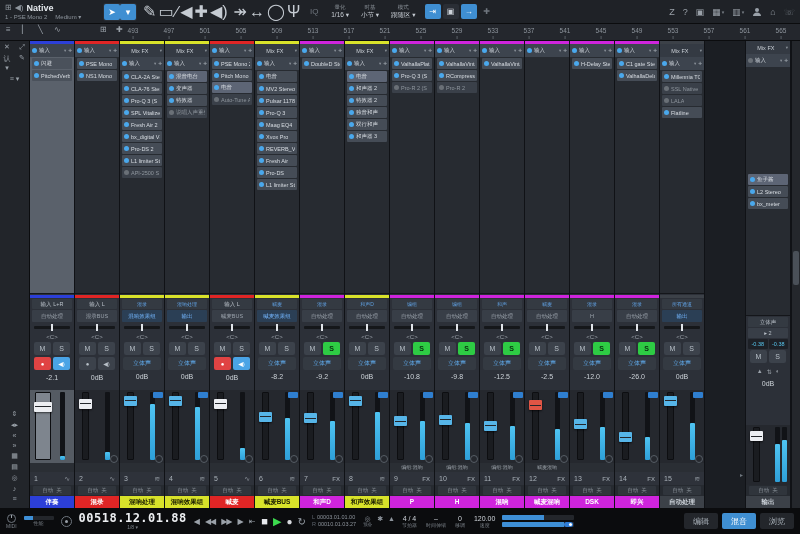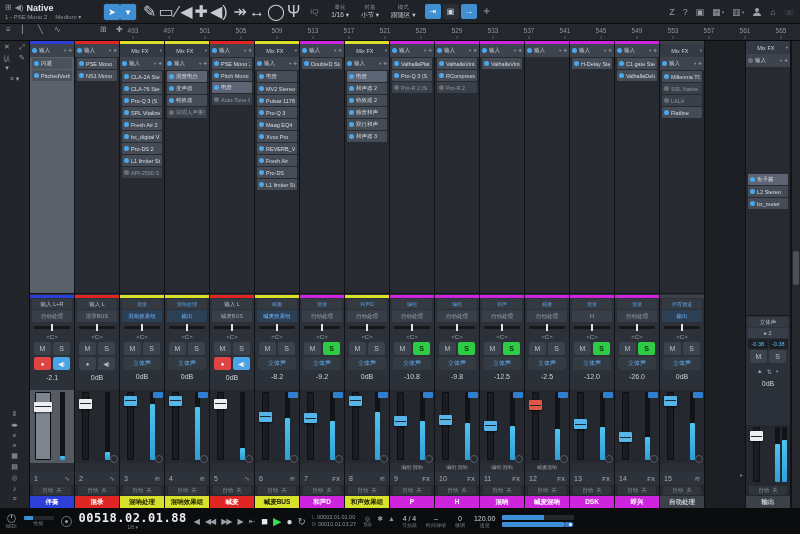--- a/index.html
+++ b/index.html
@@ -1325,21 +1325,21 @@
       <span class="tiny">MIDI</span>
     </div>
     <div class="perfwrap">
       <span class="perfbar">
           <i style="width:30%"></i>
         </span>
       <span class="tiny">性能</span>
     </div>
     <span class="metro"></span>
     <div class="timewrap">
-      <span class="time">00518.02.01.88</span>
+      <span class="time">00518.12.01.88</span>
       <span class="timesub">1/8 ▾</span>
     </div>
     <div class="tp-btns">
         <span class="tpb">◀</span>
         <span class="tpb">◀◀</span>
         <span class="tpb">▶▶</span>
         <span class="tpb">▶</span>
         <span class="tpb">⇤</span>
       </div>
     <div class="tp-btns">
@@ -1386,15 +1386,20 @@
       </div>
     <div class="pmeters">
         <div class="pm">
           <i style="width: 58%;"></i>
         </div>
         <div class="pm">
           <i style="width: 86%;"></i>
           <span class="toggle"></span>
         </div>
       </div>
+    <div class="views">
+        <span class="vbtn">编辑</span>
+        <span class="vbtn active">混音</span>
+        <span class="vbtn">浏览</span>
+      </div>
   </div>
 
 </div>
 
 </body></html>

